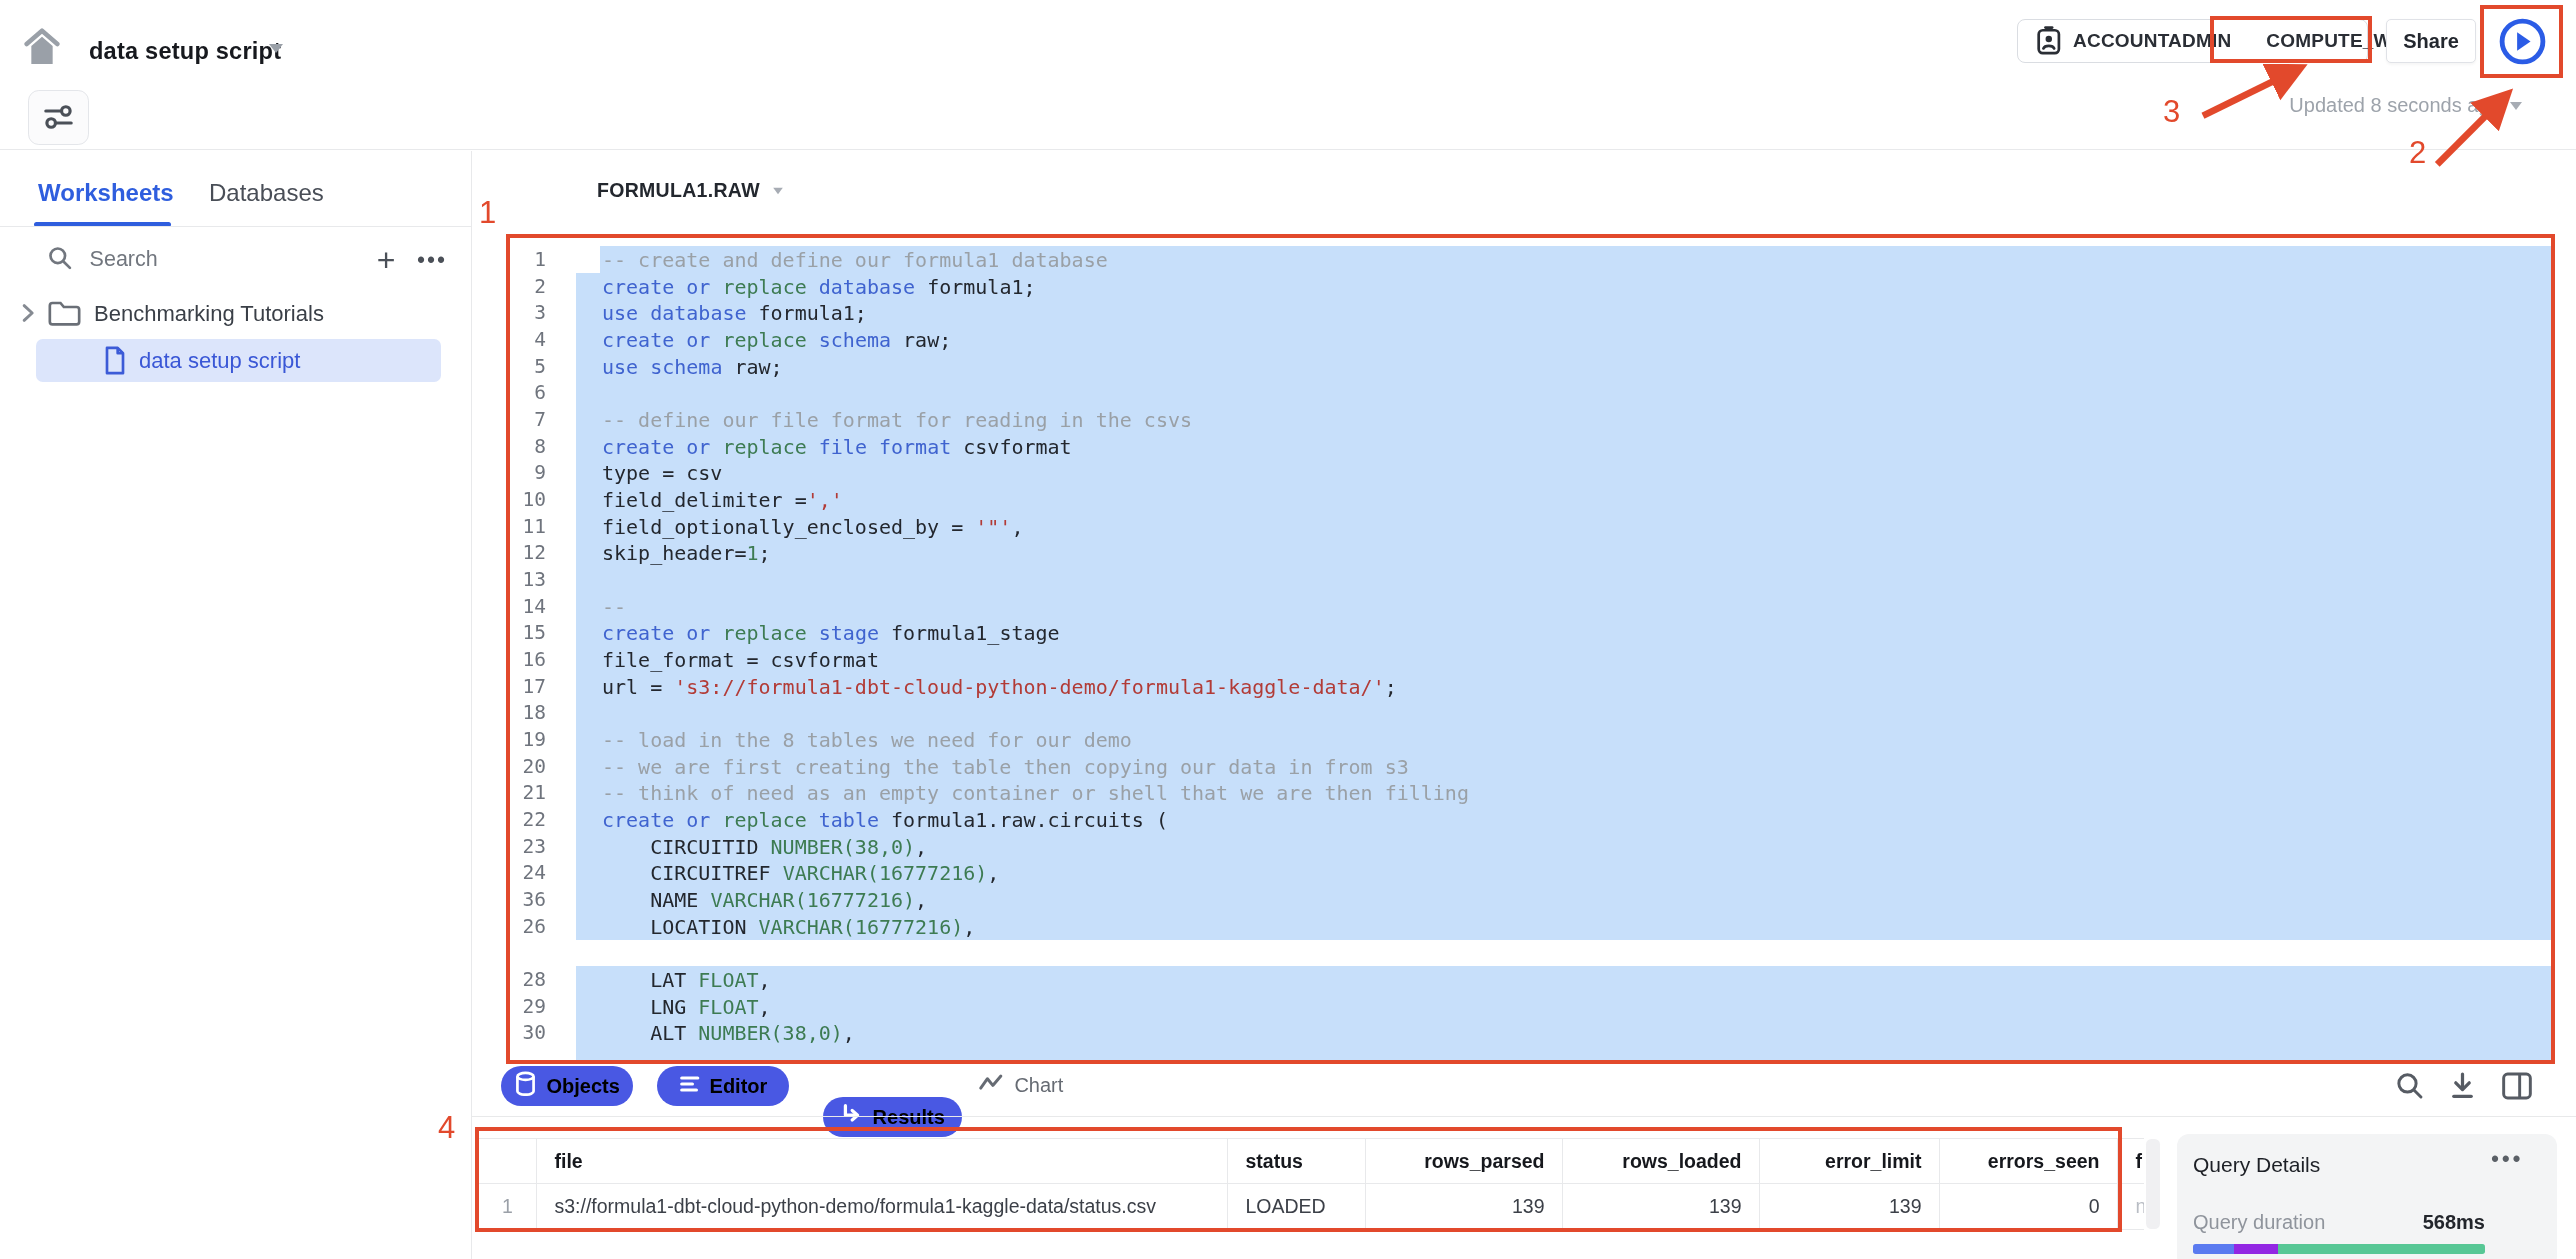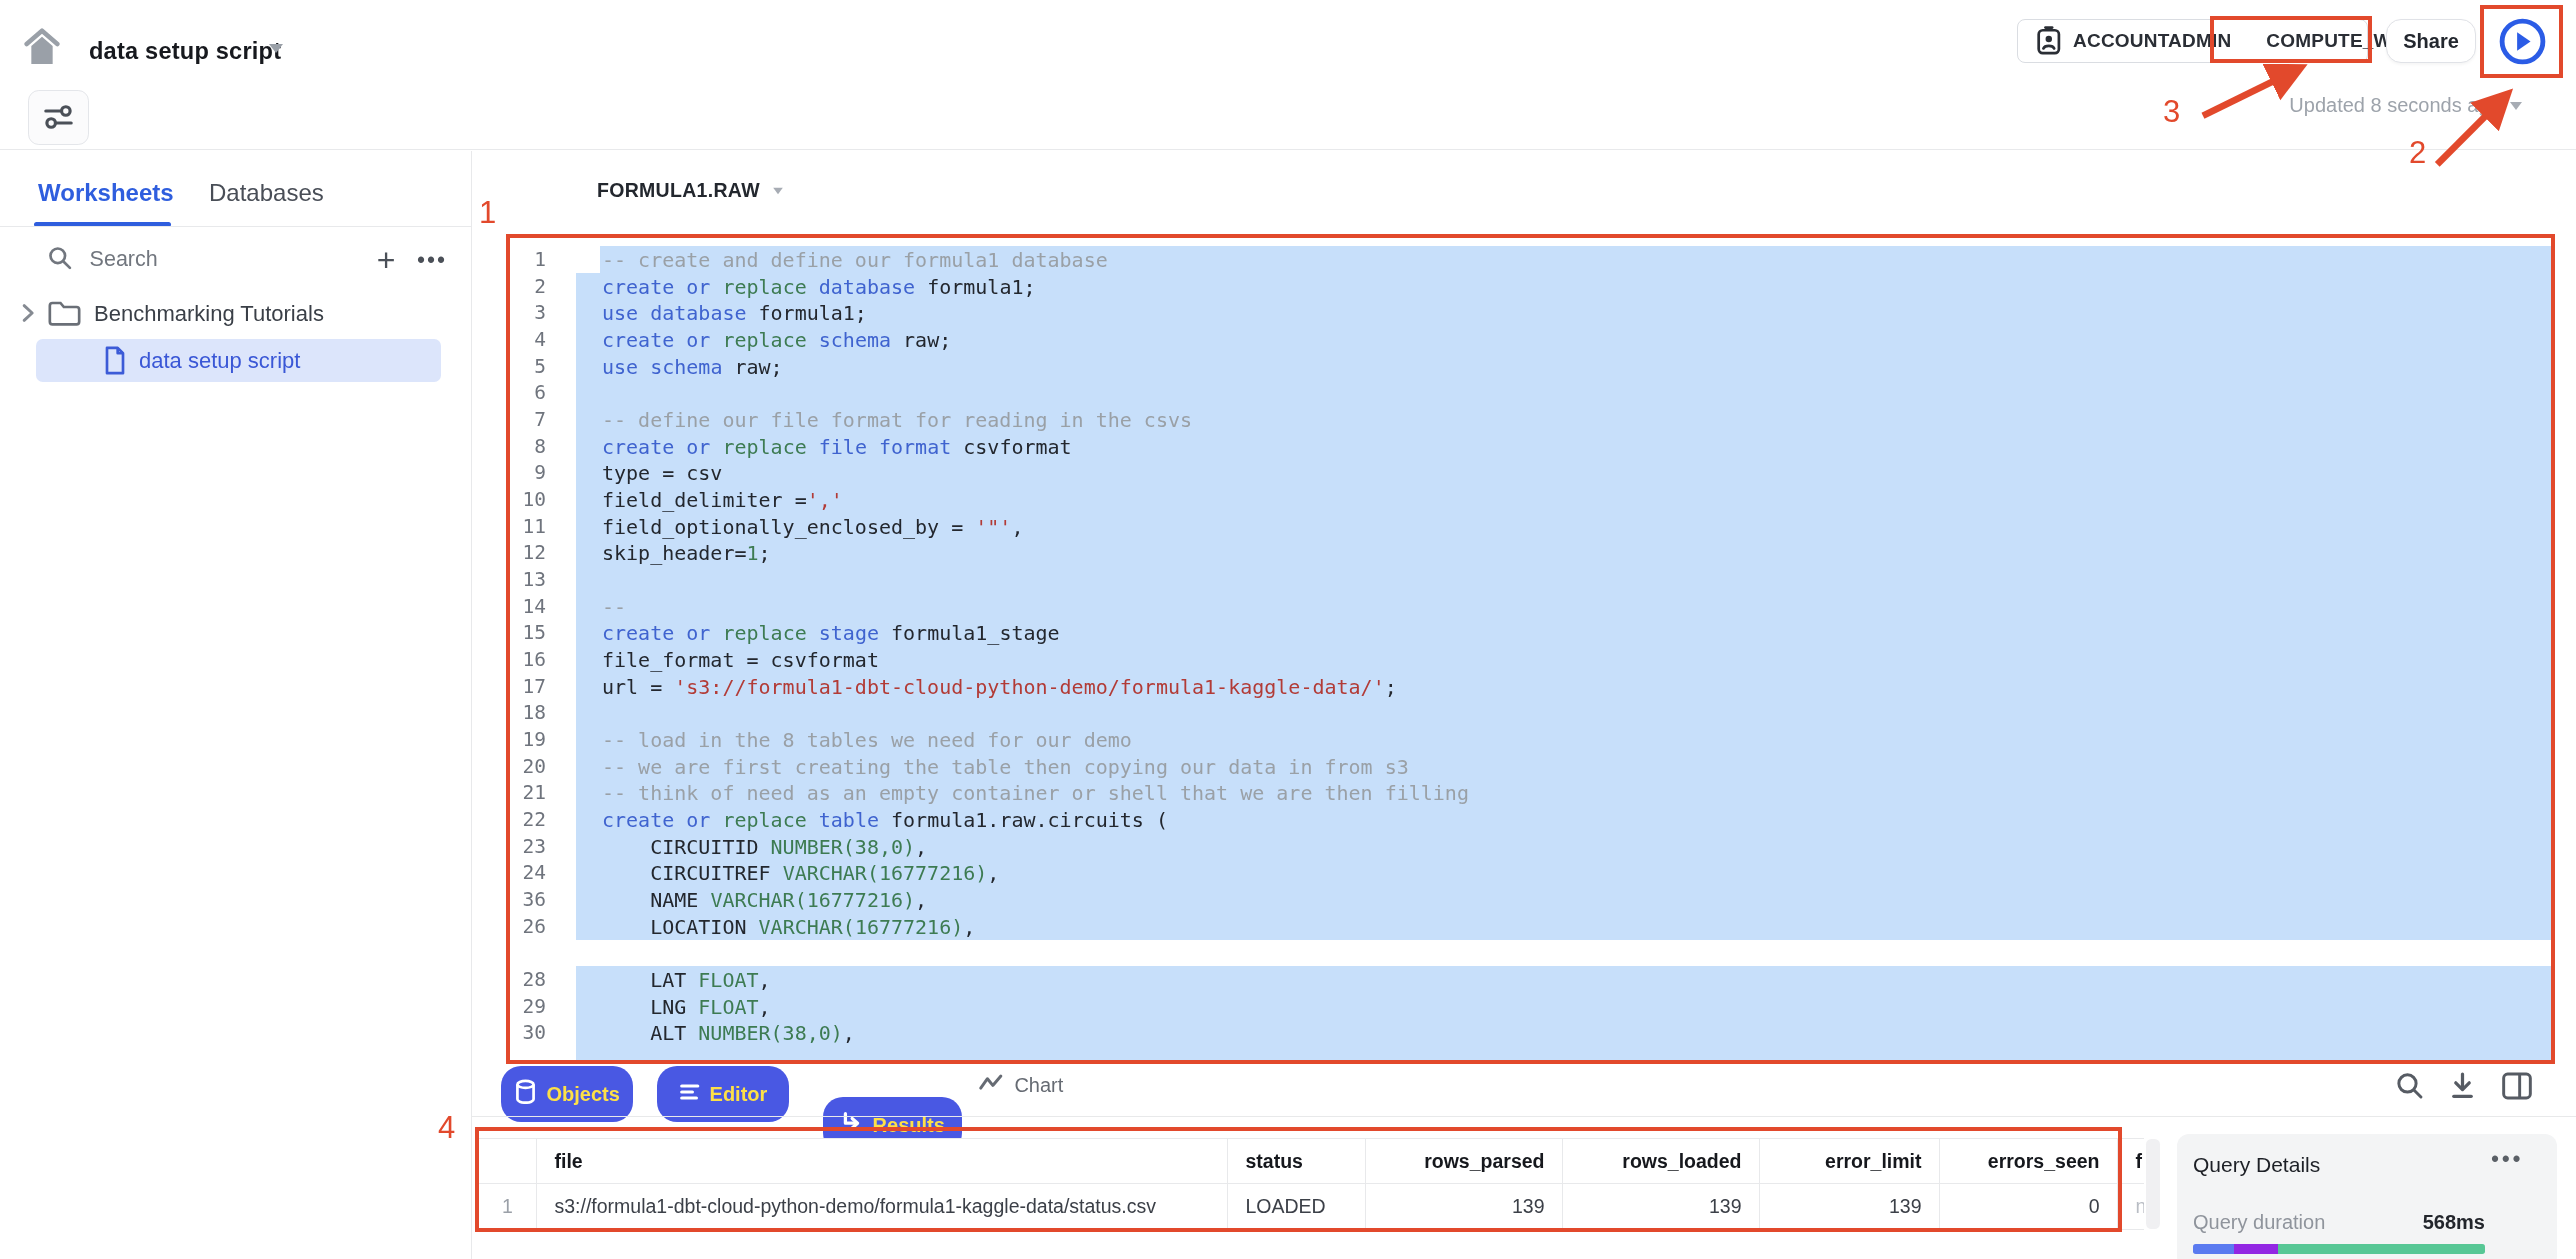--- a/index.html
+++ b/index.html
@@ -12,21 +12,21 @@
   #header-divider { left:0; top:149px; width:2576px; height:1.3px; background:#e8e9eb; }
   #page-title { left:89px; top:38px; font-size:23.6px; font-weight:600; color:#17191e; letter-spacing:0.2px; }
   #title-caret { left:269px; top:44px; }
   .caret-down { width:0;height:0;border-left:7.4px solid transparent;border-right:7.4px solid transparent;border-top:9.4px solid #9aa0a8; }
   #filters-btn { left:28px; top:90px; width:61px; height:55px; border:1.3px solid #e4e6ea; border-radius:10.8px; background:#fbfbfc; display:flex;align-items:center;justify-content:center; }
 
   #role-pill { left:2017px; top:19px; width:351px; height:44px; border:1.3px solid #dadde2; border-radius:8px; background:#fff; display:flex; align-items:center; }
   #role-label { font-size:19px; font-weight:600; color:#2a2e35; letter-spacing:0.2px; }
   #wh-dot { width:8.8px;height:8.8px;border-radius:50%;background:#35c08e; margin:0 8px 0 27px; }
   #wh-label { font-size:19px; font-weight:600; color:#2a2e35; letter-spacing:0.2px; }
-  #share-btn { left:2386px; top:19px; width:90px; height:44px; border:1.3px solid #e0e2e7; border-radius:15px; background:#fff;
+  #share-btn { left:2386px; top:19px; width:90px; height:44px; border:1.3px solid #e0e2e7; border-radius:5px; background:#fff;
     display:flex;align-items:center;justify-content:center; font-size:20px; font-weight:600; color:#23272e; box-shadow:0 1.3px 2.7px rgba(0,0,0,.04); }
   #run-btn { left:2491px; top:12px; width:63px; height:61px; background:#fff; display:flex;align-items:center;justify-content:center; }
   #updated-row { left:2276px; top:94px; width:246px; display:flex; align-items:center; justify-content:flex-end; gap:9.4px; }
   #updated-text { font-size:20px; color:#9da3ab; }
   .caret-small { width:0;height:0;border-left:6.7px solid transparent;border-right:6.7px solid transparent;border-top:8px solid #a7acb4; }
 
   
   #sidebar-border { left:471px; top:151px; width:1.3px; height:1108px; background:#e8e9eb; }
   #tab-worksheets { left:38px; top:179px; font-size:24px; font-weight:600; color:#2f5ede; }
   #tab-databases { left:209px; top:179px; font-size:24px; font-weight:500; color:#494e57; }
@@ -51,21 +51,21 @@
   .sel { position:absolute; left:64px; top:0; right:0; height:27px; background:#c7dffa; }
   .sel-first { left:88px; }
   .code { position:absolute; left:90px; top:2px; white-space:pre; }
   .tok-kw { color:#3f63cf; }
   .tok-fn { color:#3d7b52; }
   .tok-str { color:#b23b36; }
   .tok-com { color:#9aa0a6; }
   .tok-id { color:#23272e; }
 
   
-  .pill-btn { position:absolute; top:1066px; height:56px; border-radius:20px; background:#4958e3; color:#fde047;
+  .pill-btn { position:absolute; top:1066px; height:40px; border-radius:20px; background:#4958e3; color:#000000;
     display:flex; align-items:center; justify-content:center; gap:9.4px; font-size:20px; font-weight:600; }
   #objects-btn { left:501px; width:132px; }
   #editor-btn { left:657px; width:132px; }
   #results-btn { left:823px; width:139px;margin-top:31px; }
   #chart-toggle { left:978px; top:1072px; display:flex; align-items:center; gap:10.8px; color:#666b73; font-size:20px; font-weight:500; }
   .grid-icon-btn { position:absolute; top:1069px; width:35px; height:35px; display:flex;align-items:center;justify-content:center; }
   #toolbar-divider { left:471px; top:1116px; width:2105px; height:1.3px; background:#e8e9ea; }
 
   
   #results-table { left:478px; top:1138px; width:1666px; height:93px; overflow:hidden; background:#fff; }

